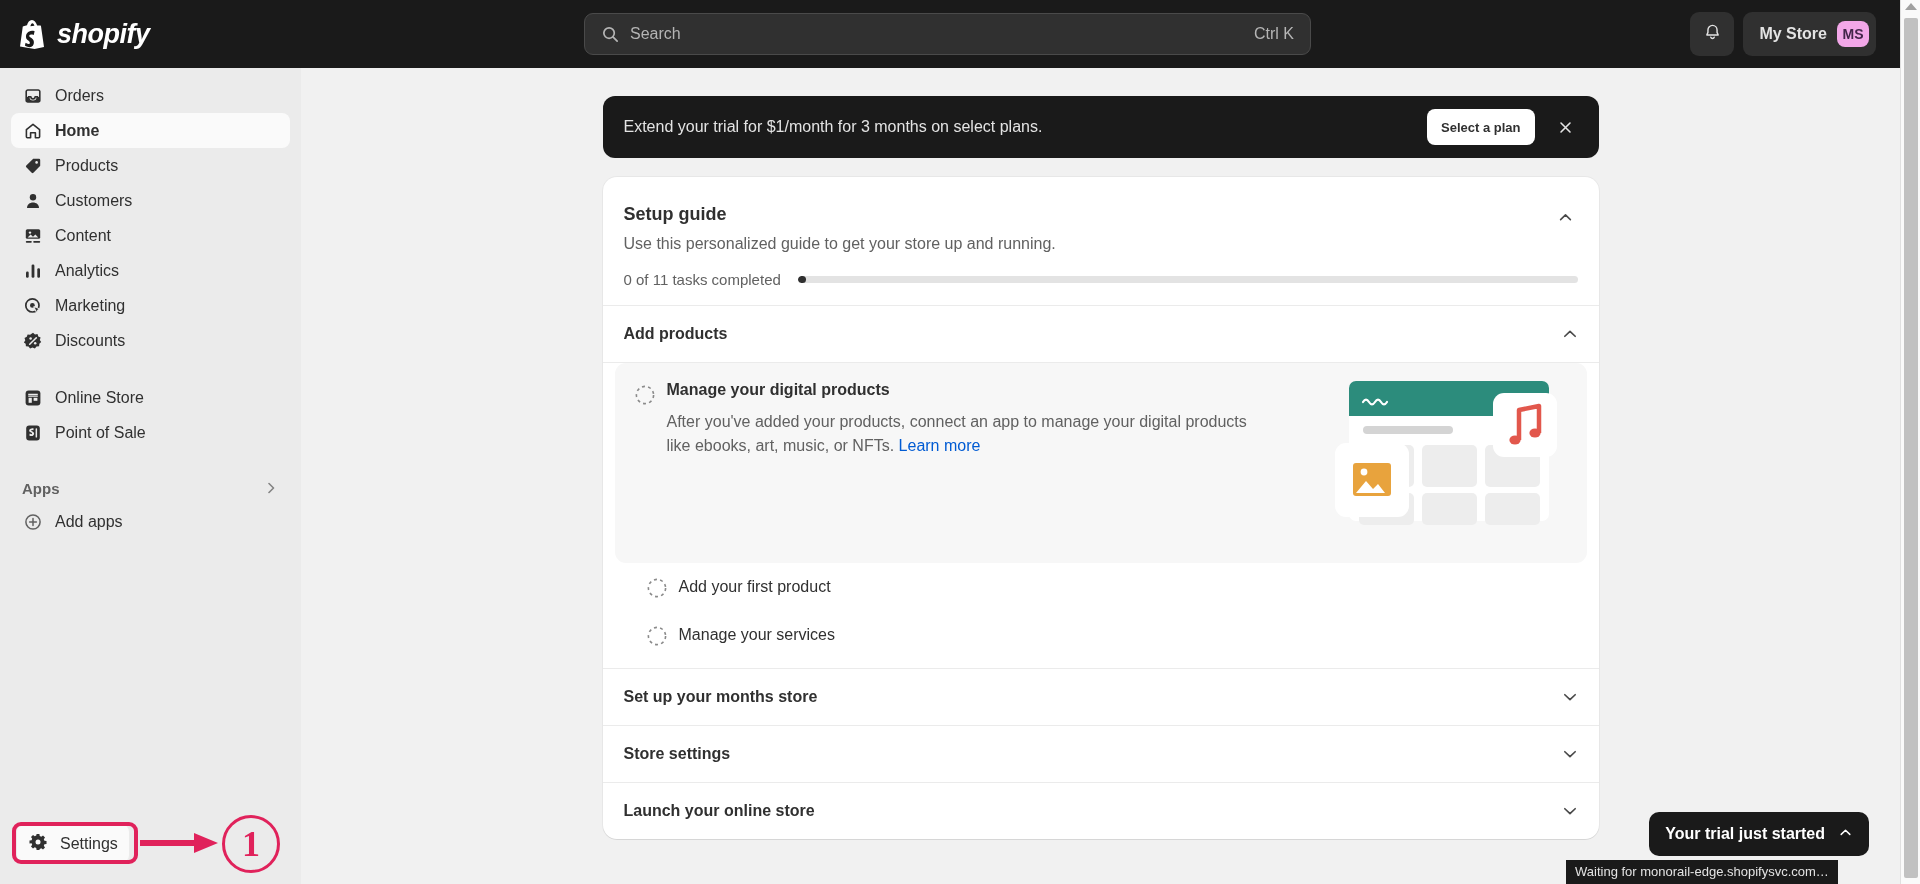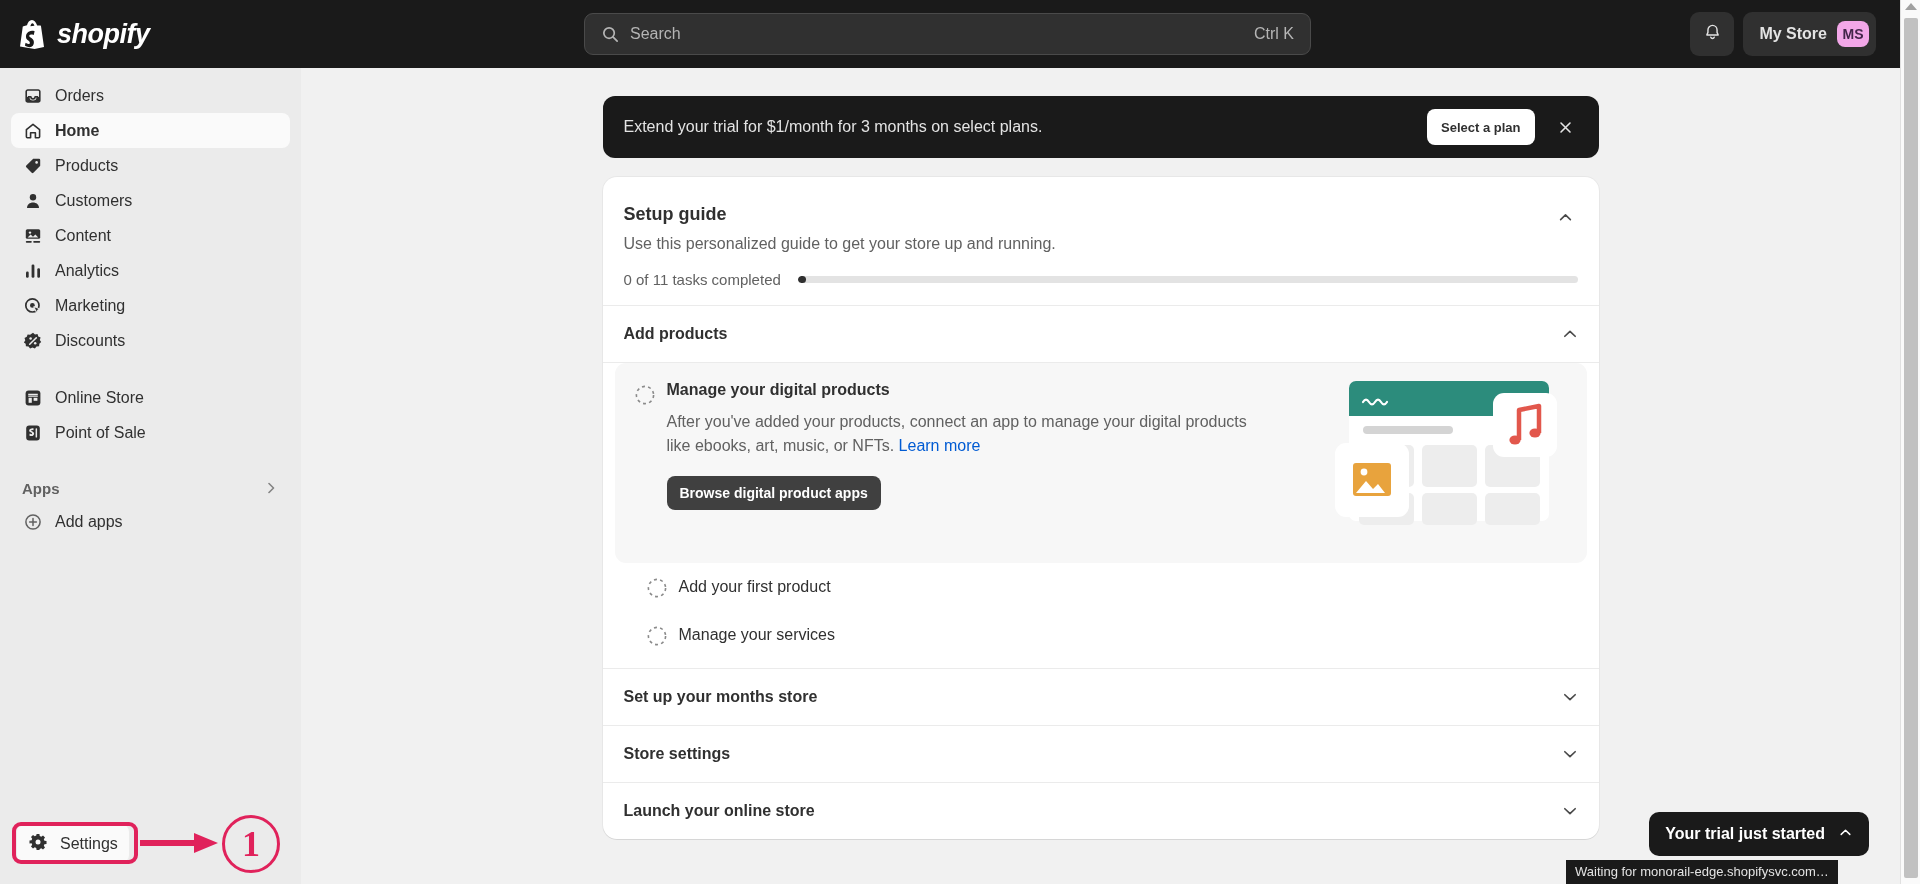--- a/index.html
+++ b/index.html
@@ -492,21 +492,20 @@
             <svg width="24" height="24" viewBox="0 0 24 24" fill="none">
               <circle cx="12" cy="12" r="8.6" stroke="#8A8A8A" stroke-width="1.6" stroke-dasharray="3 3.2"></circle>
             </svg>
           </span>
           <div class="task-body">
             <div class="task-title">Manage your digital products</div>
             <div class="task-desc">
               <span>After you've added your products, connect an app to manage your digital products like ebooks, art, music, or NFTs.</span>
               <a class="task-link">Learn more</a>
             </div>
-            <button class="task-btn">Browse digital product apps</button>
           </div>
 
           <span class="task-illo">
             <svg width="240" height="160" viewBox="0 0 240 160">
               <rect x="26" y="6" width="200" height="140" rx="7" fill="#FFFFFF"></rect>
               <path d="M26 13a7 7 0 017-7h186a7 7 0 017 7v28H26V13z" fill="#2C8C7C"></path>
               <path d="M40 27c2-3.2 4-3.2 6 0s4 3.2 6 0 4-3.2 6 0 4 3.2 6 0" stroke="#FFFFFF" stroke-width="2.2" fill="none" stroke-linecap="round"></path>
               <rect x="40" y="51" width="90" height="8" rx="4" fill="#D4D4D4"></rect>
               <rect x="36" y="70" width="55" height="42" rx="5" fill="#EDEDED"></rect>
               <rect x="99" y="70" width="55" height="42" rx="5" fill="#EDEDED"></rect>

